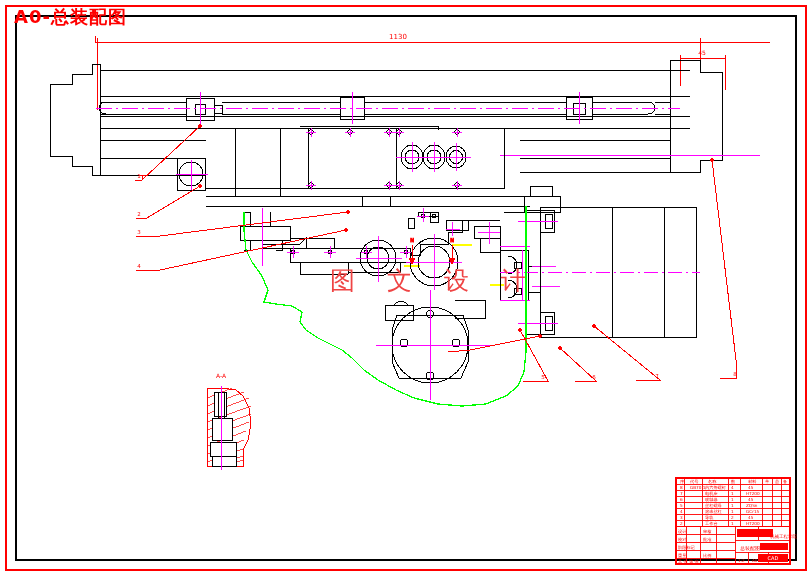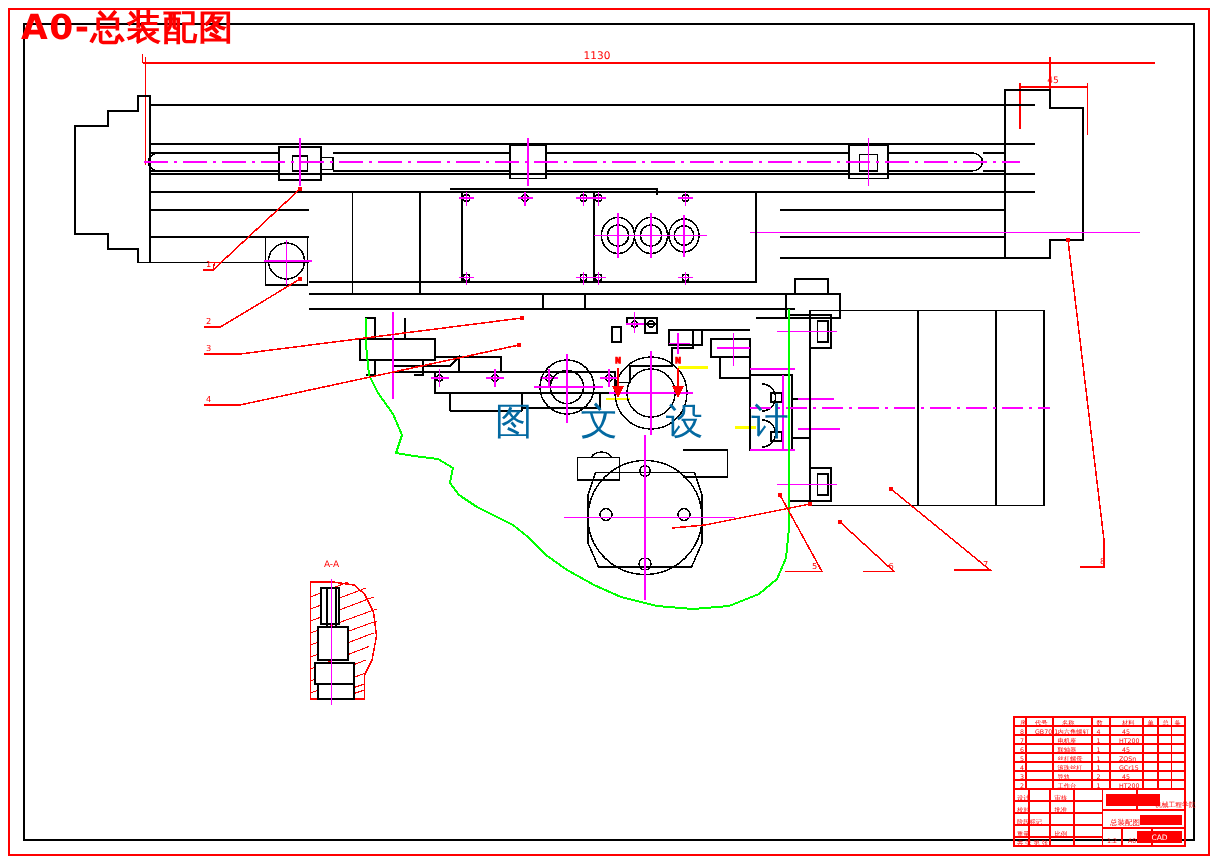--- a/index.html
+++ b/index.html
@@ -4,27 +4,27 @@
 <style>
   html,body{margin:0;padding:0;background:#ffffff;}
   body{width:812px;height:576px;overflow:hidden;
        font-family:"Liberation Sans","DejaVu Sans",sans-serif;}
   #stage{position:relative;width:812px;height:576px;background:#fff;}
   #cad{position:absolute;left:0;top:0;}
   .ovl{position:absolute;}
   #title-text{
      position:absolute;left:14px;top:8px;
      font-family:"DejaVu Sans",sans-serif;
-     font-size:23px;font-weight:bold;color:#ff0000;
+     font-size:18px;font-weight:bold;color:#ff0000;
      letter-spacing:1px;white-space:nowrap;line-height:1;
   }
   #watermark{
      position:absolute;left:330px;top:268px;
      font-family:"DejaVu Sans",sans-serif;
-     font-size:25px;color:#0369a1;letter-spacing:12px;
+     font-size:25px;color:#ef4444;letter-spacing:12px;
      white-space:nowrap;line-height:1;
   }
 </style>
 </head>
 <body>
 
 <div id="stage">
 
   <svg id="cad" width="812" height="576" viewBox="0 0 812 576" shape-rendering="crispEdges">
 

